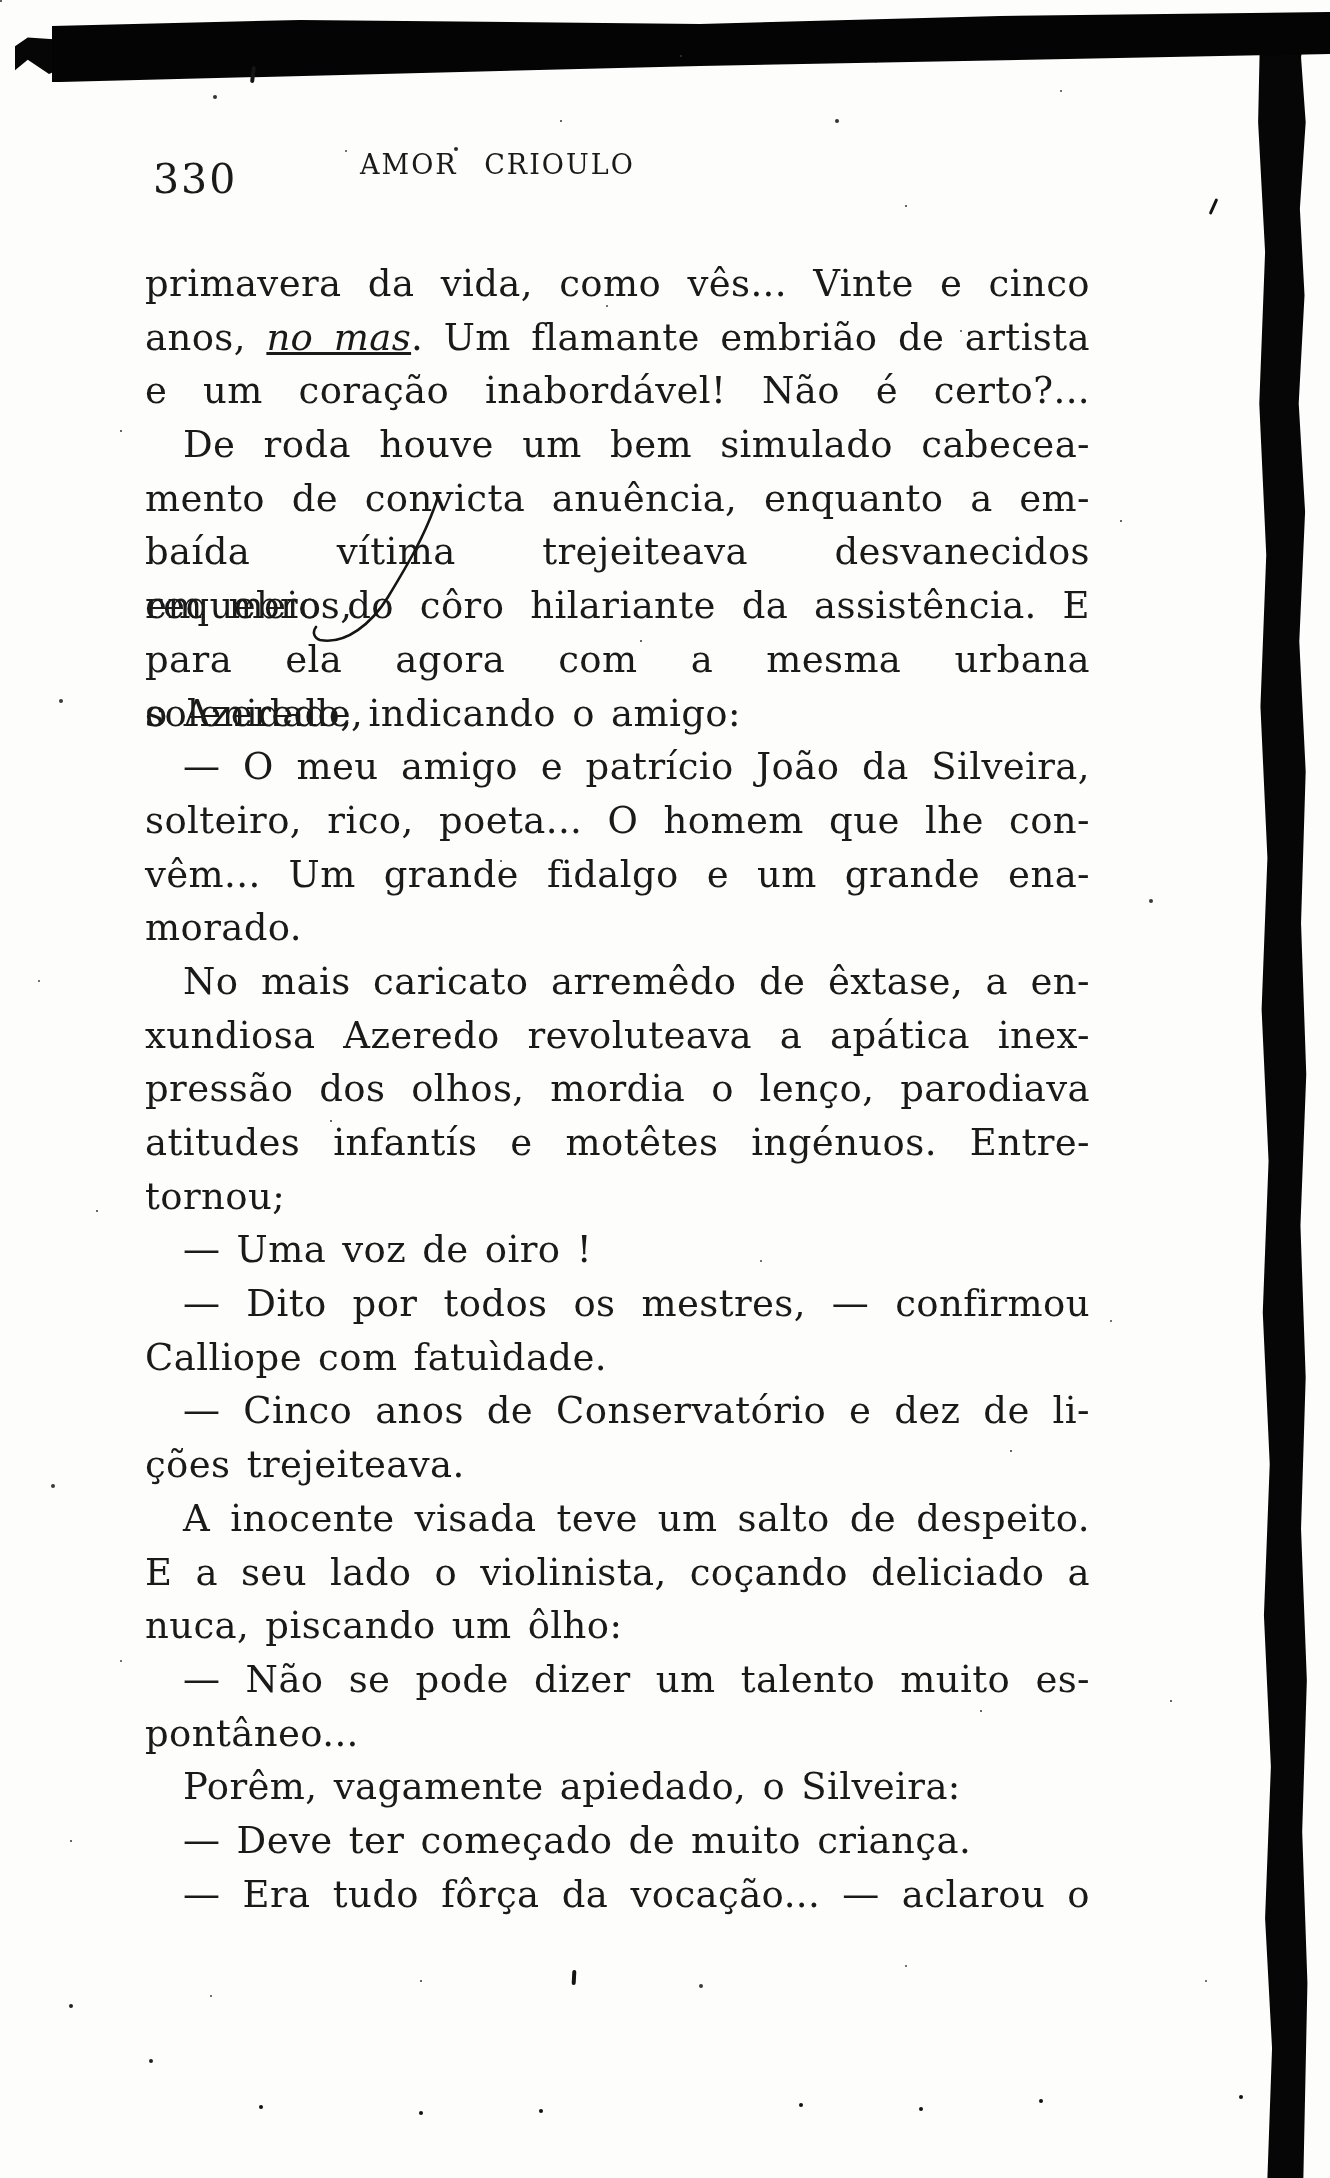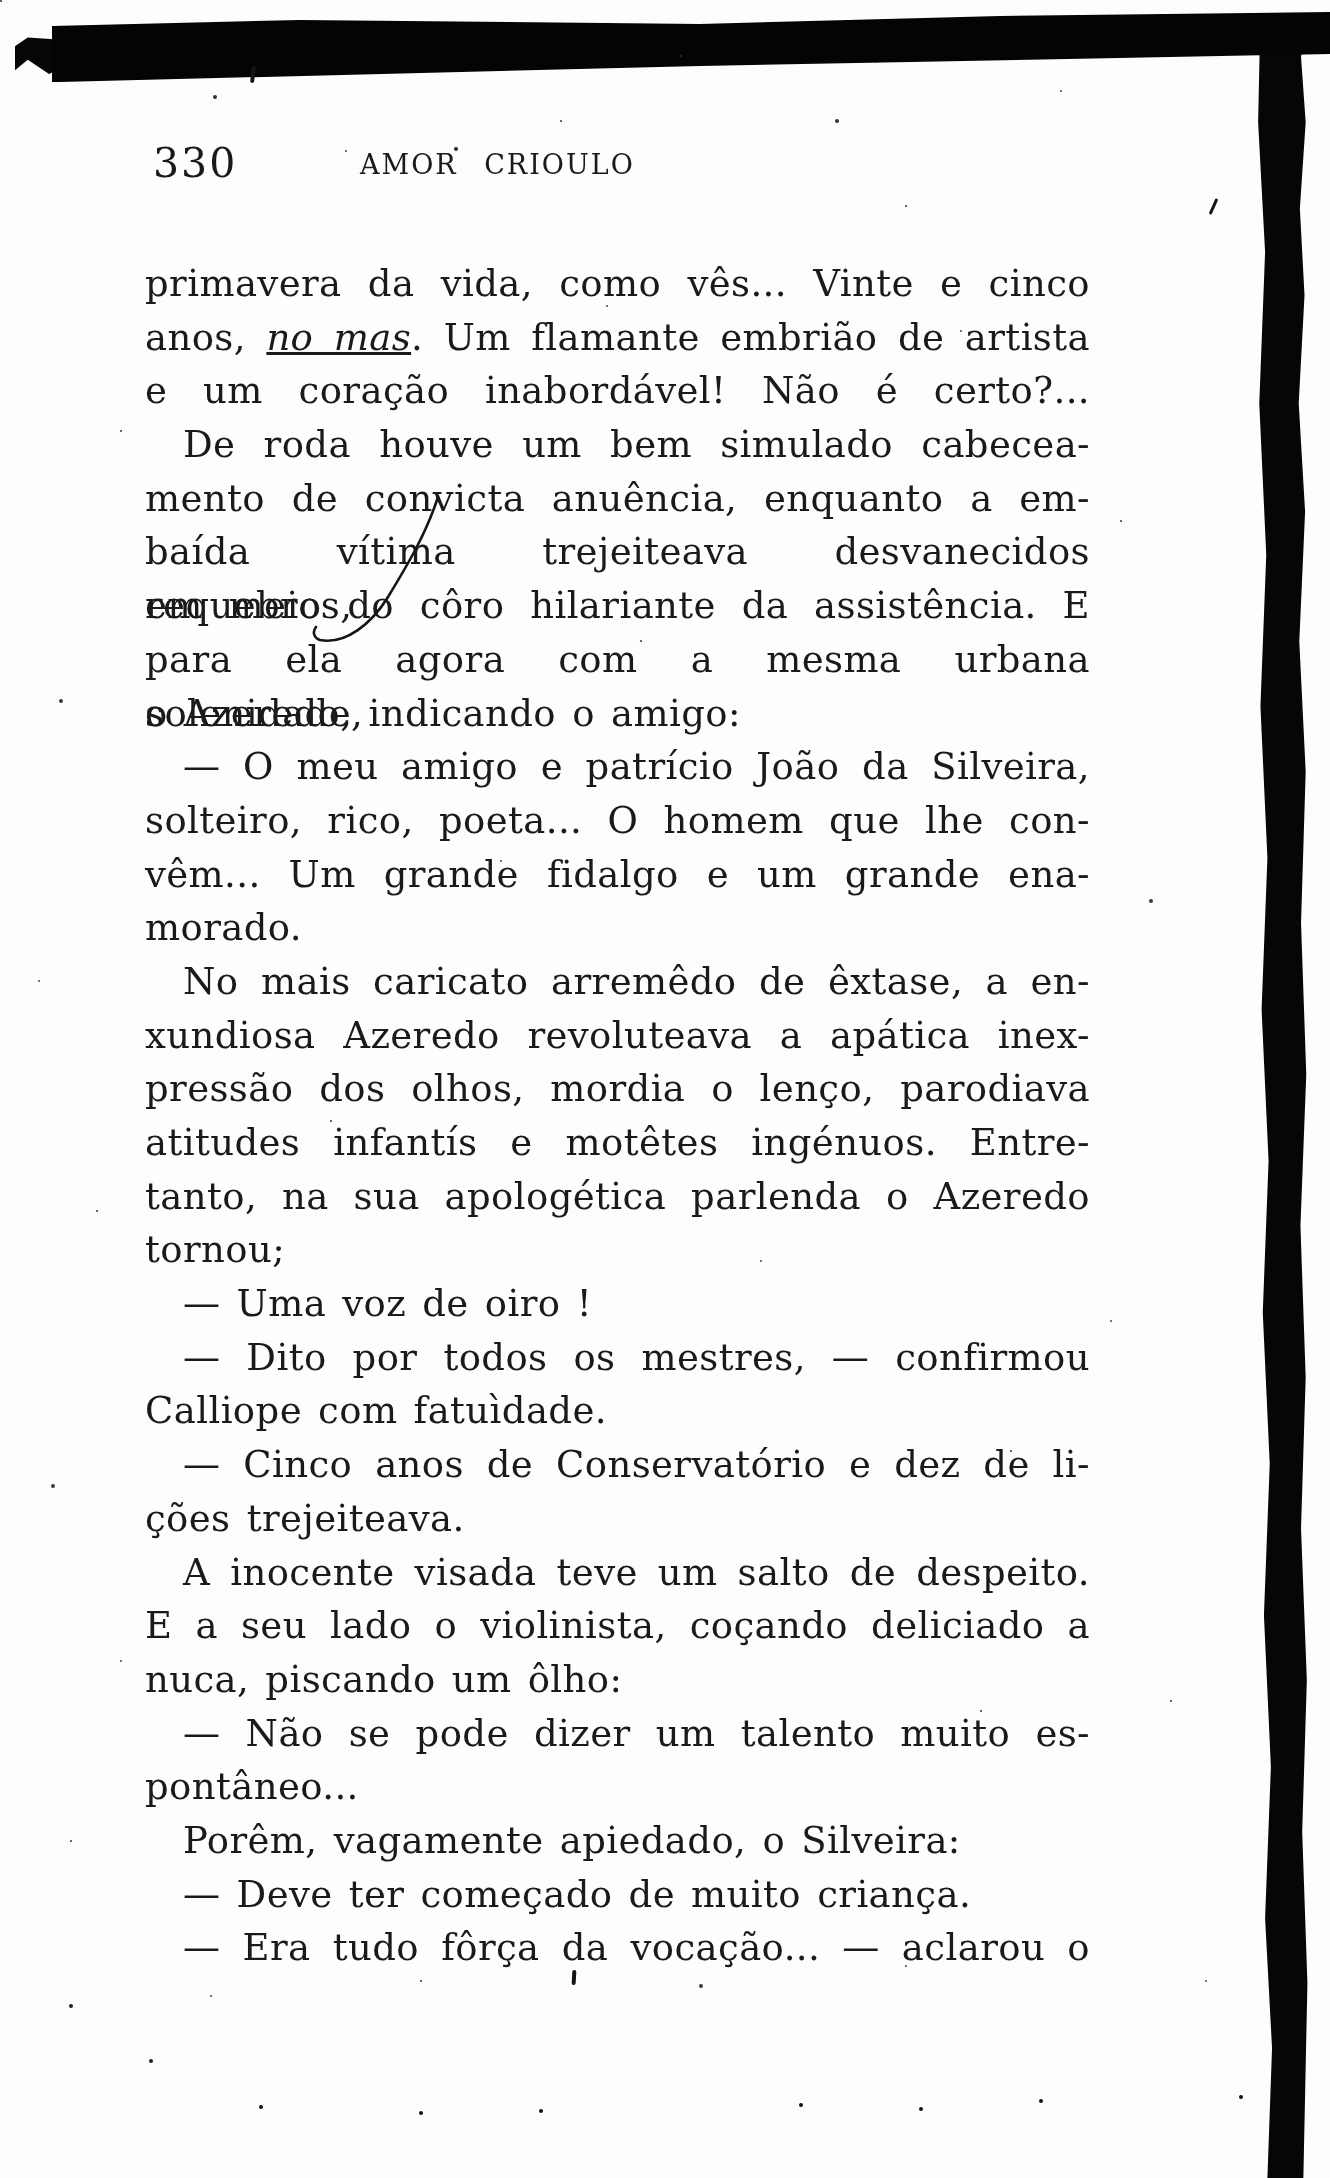--- a/index.html
+++ b/index.html
@@ -7,21 +7,21 @@
     position:relative;
     width:1330px;height:2178px;
     background:#fdfdfc;
     overflow:hidden;
     font-family:"DejaVu Serif","Liberation Serif",serif;
     color:#1a1a1a;
   }
 
   
   .pagenum{
-    position:absolute;left:153px;top:142px;
+    position:absolute;left:153px;top:158px;
     font-size:41px;line-height:42px;letter-spacing:2px;
   }
   .running-title{
     position:absolute;left:360px;top:150px;width:480px;
     text-align:left;
     font-size:27px;line-height:30px;
     letter-spacing:2px;word-spacing:16px;
   }
 
   
@@ -121,21 +121,20 @@
       <div class="line j"><span>para ela agora com a mesma urbana solenidade,</span></div>
       <div class="line"><span>o Azeredo, indicando o amigo:</span></div>
       <div class="line j ind"><span>— O meu amigo e patrício João da Silveira,</span></div>
       <div class="line j"><span>solteiro, rico, poeta... O homem que lhe con-</span></div>
       <div class="line j"><span>vêm... Um grande fidalgo e um grande ena-</span></div>
       <div class="line"><span>morado.</span></div>
       <div class="line j ind"><span>No mais caricato arremêdo de êxtase, a en-</span></div>
       <div class="line j"><span>xundiosa Azeredo revoluteava a apática inex-</span></div>
       <div class="line j"><span>pressão dos olhos, mordia o lenço, parodiava</span></div>
       <div class="line j"><span>atitudes infantís e motêtes ingénuos. Entre-</span></div>
-      <div class="line j"><span>tanto, na sua apologética parlenda o Azeredo</span></div>
       <div class="line"><span>tornou;</span></div>
       <div class="line ind"><span>— Uma voz de oiro !</span></div>
       <div class="line j ind"><span>— Dito por todos os mestres, — confirmou</span></div>
       <div class="line"><span>Calliope com fatuìdade.</span></div>
       <div class="line j ind"><span>— Cinco anos de Conservatório e dez de li-</span></div>
       <div class="line"><span>ções trejeiteava.</span></div>
       <div class="line j ind"><span>A inocente visada teve um salto de despeito.</span></div>
       <div class="line j"><span>E a seu lado o violinista, coçando deliciado a</span></div>
       <div class="line"><span>nuca, piscando um ôlho:</span></div>
       <div class="line j ind"><span>— Não se pode dizer um talento muito es-</span></div>

